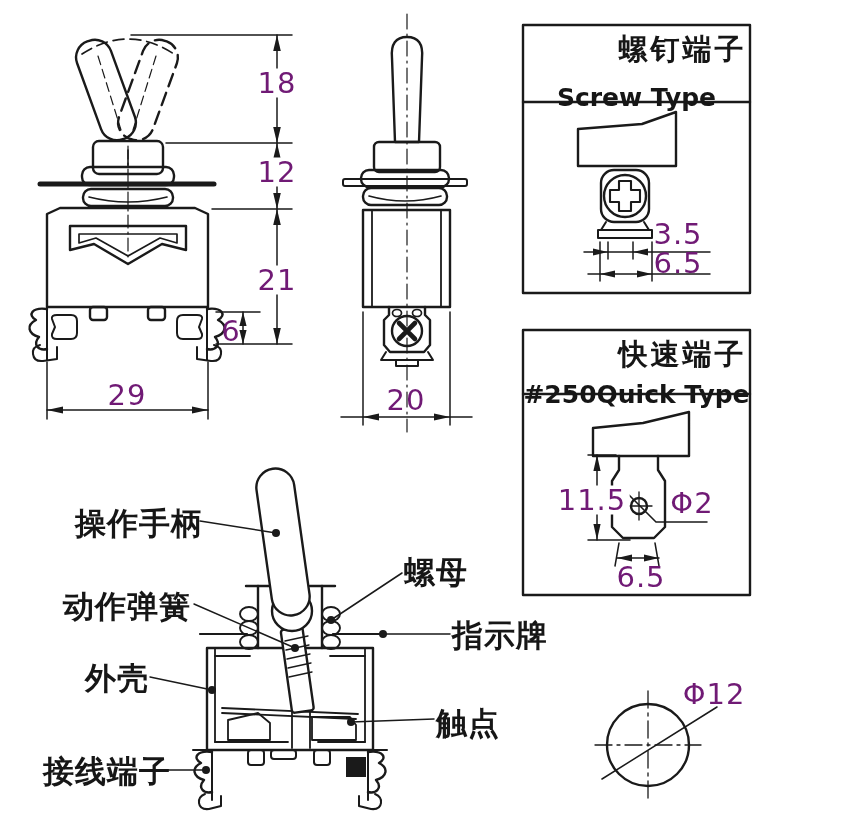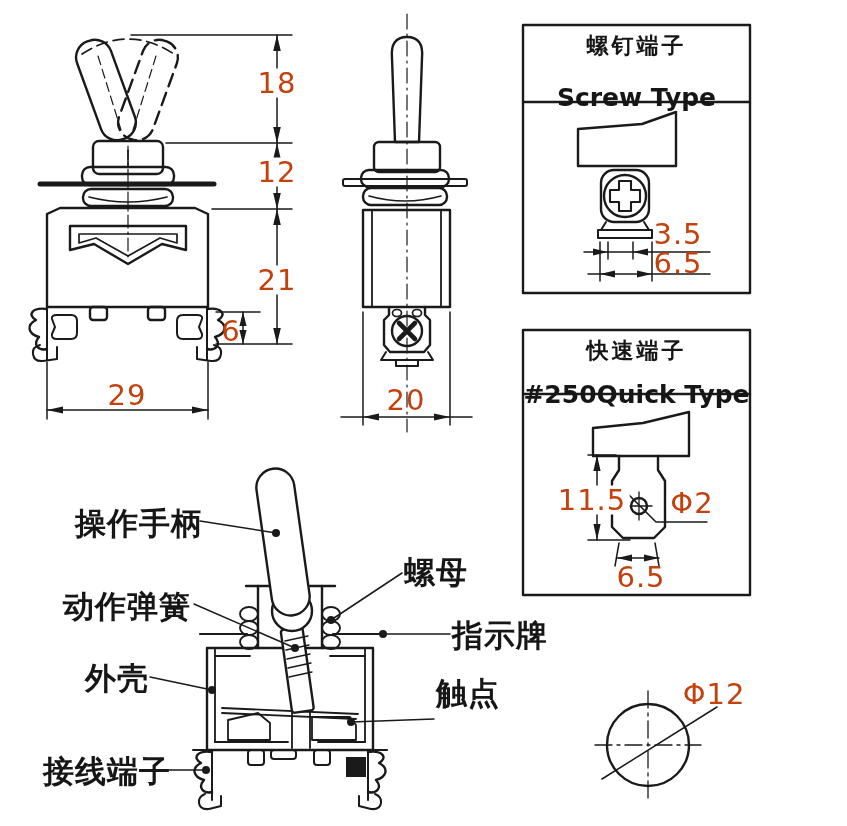--- a/index.html
+++ b/index.html
@@ -7,28 +7,28 @@
     position:relative;width:847px;height:826px;background:#fff;overflow:hidden;
     font-family:"DejaVu Sans","Liberation Sans",sans-serif;color:#161616;
   }
   #art{position:absolute;left:0;top:0;}
   .lbl{
     position:absolute;font-weight:bold;font-size:31px;line-height:1;
     white-space:nowrap;letter-spacing:1px;color:#161616;
   }
   .dim{
     position:absolute;font-size:29px;line-height:1;white-space:nowrap;
-    transform:translate(-50%,-50%);color:#c2410c;letter-spacing:1px;
+    transform:translate(-50%,-50%);color:#701a75;letter-spacing:1px;
   }
   .dim.onln{background:#fff;padding:0 3px;}
   .boxtitle{
     position:absolute;left:523px;width:227px;text-align:center;
     font-weight:bold;color:#161616;line-height:1;white-space:nowrap;
   }
-  .zh{font-size:22px;letter-spacing:3px;}
+  .zh{font-size:29px;letter-spacing:3px;padding-left:46px;}
   .en{font-size:25px;letter-spacing:0px;margin-top:15px;}
 </style>
 </head>
 <body>
 
 <div id="stage">
 
   <svg id="art" width="847" height="826" viewBox="0 0 847 826">
 
     <g stroke="#1a1a1a" fill="none" stroke-width="2.4" stroke-linejoin="round" stroke-linecap="round">
@@ -286,17 +286,17 @@
   <div class="boxtitle en" style="top:367px">#250Quick Type</div>
   <div class="dim onln" style="left:592px;top:500px">11.5</div>
   <div class="dim" style="left:692px;top:503px">Φ2</div>
   <div class="dim" style="left:641px;top:577px">6.5</div>
 
   <div class="lbl" style="left:75px;top:508px">操作手柄</div>
   <div class="lbl" style="left:404px;top:557px">螺母</div>
   <div class="lbl" style="left:63px;top:591px">动作弹簧</div>
   <div class="lbl" style="left:452px;top:620px">指示牌</div>
   <div class="lbl" style="left:85px;top:663px">外壳</div>
-  <div class="lbl" style="left:436px;top:678px">触点</div>
+  <div class="lbl" style="left:436px;top:708px">触点</div>
   <div class="lbl" style="left:43px;top:756px">接线端子</div>
 
   <div class="dim" style="left:714px;top:694px">Φ12</div>
 </div>
 
 </body></html>

